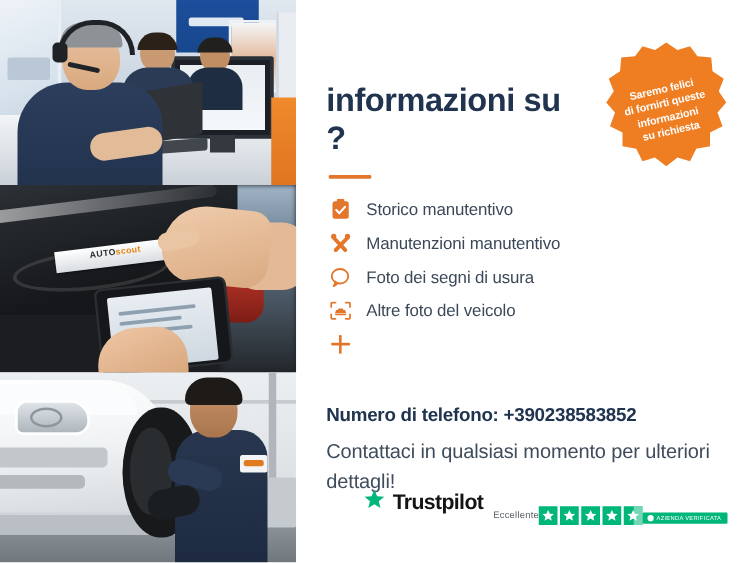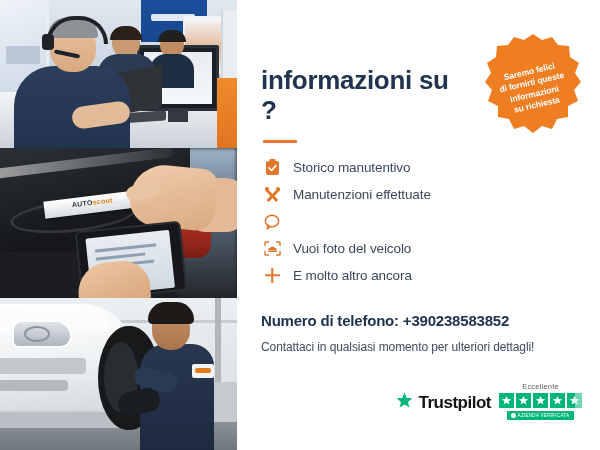--- a/index.html
+++ b/index.html
@@ -333,29 +333,29 @@
     justify-content: center;
     margin-right: 10px;
   }
   .feat-label {
     font-size: 13.5px;
     color: #3b4858;
     letter-spacing: -0.1px;
   }
 
   .phone-line {
-    margin-top: 24px;
+    margin-top: 36px;
     font-size: 15px;
     font-weight: bold;
     color: #20344f;
     letter-spacing: -0.2px;
   }
   .contact-text {
     margin-top: 9px;
-    font-size: 12px;
+    font-size: 16px;
     line-height: 1.5;
     color: #3f4c5c;
     letter-spacing: -0.1px;
   }
 
   
   .trust {
     position: absolute;
     right: 18px;
     bottom: 30px;
@@ -368,21 +368,21 @@
     align-items: center;
     gap: 6px;
     padding-bottom: 7px;
   }
   .tp-name {
     font-size: 17px;
     font-weight: bold;
     color: #141414;
     letter-spacing: -0.5px;
   }
-  .tp-right { display: flex; flex-direction: column; align-items: center; }
+  .tp-right { display: flex; flex-direction: row; align-items: center; }
   .tp-excellent {
     font-size: 7.5px;
     color: #5b6166;
     letter-spacing: .2px;
     margin-bottom: 2px;
   }
   .tp-stars { display: flex; gap: 2px; }
   .tp-star {
     width: 15px; height: 15px;
     background: #00b67a;
@@ -544,54 +544,54 @@
 
       <li class="feature-item">
         <span class="feat-icon">
           <svg width="17" height="17" viewBox="0 0 17 17">
             <path d="M3 2.2 L13.6 13.2 a1.6 1.6 0 0 1 -2.3 2.1 L1.1 4.3 a1.6 1.6 0 0 1 2 -2.1 Z" fill="#e2772b"></path>
             <path d="M13.8 2.2 L3.2 13.2 a1.6 1.6 0 0 0 2.3 2.1 L16 4.3 a1.6 1.6 0 0 0 -2 -2.1 Z" fill="#e2772b"></path>
             <circle cx="3" cy="3" r="2.1" fill="#e2772b"></circle>
             <circle cx="14" cy="3" r="2.1" fill="#e2772b"></circle>
           </svg>
         </span>
-        <span class="feat-label">Manutenzioni effettuate</span>
+        <span class="feat-label">Manutenzioni manutentivo</span>
       </li>
 
       <li class="feature-item">
         <span class="feat-icon">
           <svg width="17" height="16" viewBox="0 0 17 16">
             <ellipse cx="8" cy="7" rx="6.6" ry="5.8" fill="none" stroke="#e2772b" stroke-width="1.5"></ellipse>
             <path d="M4.6 11.2 L3 15 L6.4 12.6" fill="none" stroke="#e2772b" stroke-width="1.5" stroke-linecap="round" stroke-linejoin="round"></path>
           </svg>
         </span>
+        <span class="feat-label">Foto dei segni di usura</span>
       </li>
 
       <li class="feature-item">
         <span class="feat-icon">
           <svg width="17" height="15" viewBox="0 0 17 15">
             <path d="M1 4.5 V1.6 A0.6 0.6 0 0 1 1.6 1 H4.4" fill="none" stroke="#e2772b" stroke-width="1.4" stroke-linecap="round"></path>
             <path d="M12.6 1 H15.4 A0.6 0.6 0 0 1 16 1.6 V4.5" fill="none" stroke="#e2772b" stroke-width="1.4" stroke-linecap="round"></path>
             <path d="M16 10.5 V13.4 A0.6 0.6 0 0 1 15.4 14 H12.6" fill="none" stroke="#e2772b" stroke-width="1.4" stroke-linecap="round"></path>
             <path d="M4.4 14 H1.6 A0.6 0.6 0 0 1 1 13.4 V10.5" fill="none" stroke="#e2772b" stroke-width="1.4" stroke-linecap="round"></path>
             <path d="M4 9.6 h9 l-0.9 -2.6 h-1.3 l-0.7 -1.3 h-3.2 l-0.7 1.3 h-1.3 Z" fill="#e2772b"></path>
             <rect x="4" y="9.9" width="9" height="1.2" rx="0.5" fill="#e2772b"></rect>
           </svg>
         </span>
-        <span class="feat-label">Vuoi foto del veicolo</span>
+        <span class="feat-label">Altre foto del veicolo</span>
       </li>
 
       <li class="feature-item">
         <span class="feat-icon">
           <svg width="17" height="17" viewBox="0 0 17 17">
             <rect x="7.2" y="1" width="2.1" height="15" rx="0.6" fill="#e2772b"></rect>
             <rect x="1" y="7.2" width="15" height="2.1" rx="0.6" fill="#e2772b"></rect>
           </svg>
         </span>
-        <span class="feat-label">E molto altro ancora</span>
       </li>
 
     </ul>
 
     <div class="phone-line">
       <span>Numero di telefono:</span>
       <span>+390238583852</span>
     </div>
 
     <div class="contact-text">

